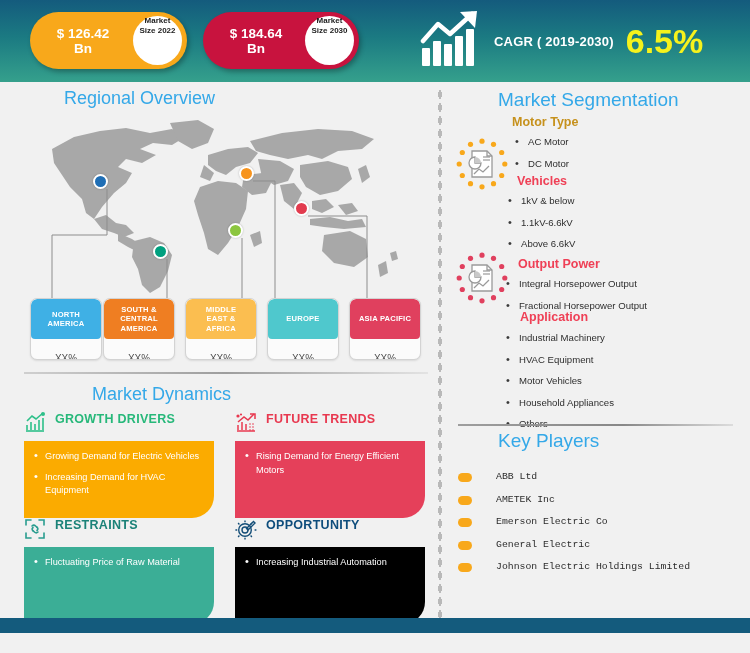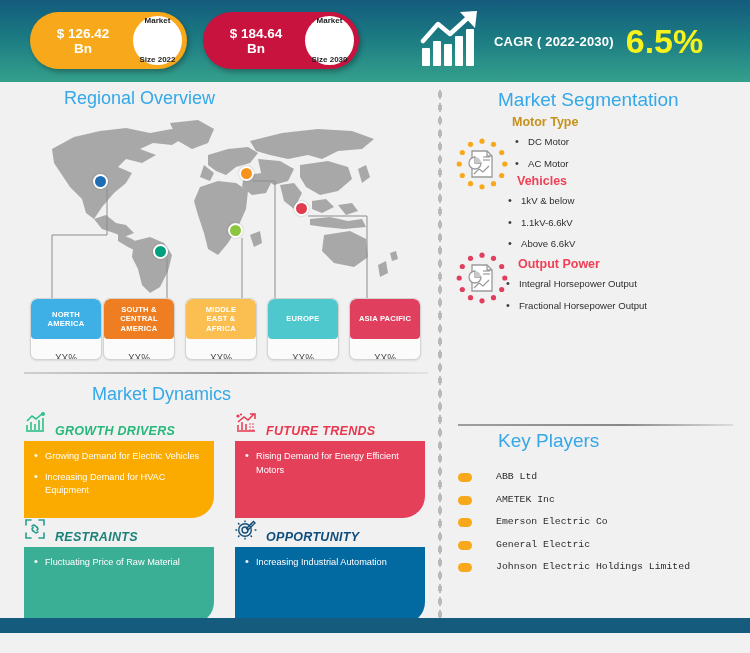--- a/index.html
+++ b/index.html
@@ -23,21 +23,21 @@
   }
   .pill-yellow { left: 30px; width: 157px; background: #f8a81b; }
   .pill-red    { left: 203px; width: 156px; background: #c8133e; }
   .pill-value {
     color: #ffffff; font-size: 13.5px; line-height: 15px; font-weight: 700;
     text-align: center; width: 98px; margin-left: 4px;
   }
   .pill-badge {
     position: absolute; right: 5px; top: 4px; width: 49px; height: 49px;
     background: #ffffff; border-radius: 50%;
-    display: flex; flex-direction: column; align-items: center; justify-content: space-between;
+    display: flex; flex-direction: column; align-items: center; justify-content: flex-start;
     color: #1d1d1d; font-size: 8px; font-weight: bold; line-height: 10px; text-align: center;
   }
   .cagr-wrap {
     position: absolute; left: 420px; top: 8px; height: 66px;
     display: flex; align-items: center; gap: 12px;
   }
   .cagr-label { color: #ffffff; font-size: 13px; font-weight: bold; letter-spacing: .2px; }
   .cagr-value { color: #f6f21c; font-size: 34px; font-weight: bold; line-height: 34px; }
 
   
@@ -75,21 +75,21 @@
     color: #4d4d4d; font-size: 10px;
   }
 
   .hdivider {
     position: absolute; left: 24px; top: 372px; width: 404px; height: 2px;
     background: linear-gradient(90deg, #cfcfcf, #9d9d9d 50%, #e3e3e3);
   }
   #market-dynamics-title { position: absolute; left: 52px; top: 384px; }
 
   .dyn { position: absolute; }
-  .dyn-head { display: flex; align-items: flex-end; gap: 9px; height: 26px; font-style: italic; }
+  .dyn-head { display: flex; align-items: flex-start; gap: 9px; height: 26px; }
   .dyn-title { font-size: 12.5px; font-weight: bold; letter-spacing: .3px; }
   .dyn-body {
     margin-top: 3px; padding: 9px 10px 10px 10px; color: #ffffff;
     font-size: 9.2px; line-height: 13.5px;
     border-radius: 0 0 22px 0;
   }
   .dyn-body ul { list-style: none; }
   .dyn-body li { position: relative; padding-left: 11px; margin-bottom: 7px; }
   .dyn-body li:last-child { margin-bottom: 0; }
   .dyn-body li::before {
@@ -170,21 +170,21 @@
             <rect x="2" y="38" width="8" height="18" rx="1"></rect>
             <rect x="13" y="31" width="8" height="25" rx="1"></rect>
             <rect x="24" y="34" width="8" height="22" rx="1"></rect>
             <rect x="35" y="26" width="8" height="30" rx="1"></rect>
             <rect x="46" y="19" width="8" height="37" rx="1"></rect>
           </g>
           <path d="M3 31 L18 14 L30 24 L52 4" stroke="#ffffff" stroke-width="4.5" fill="none" stroke-linecap="round" stroke-linejoin="round"></path>
           <path d="M40 2 L57 1 L55 18 Z" fill="#ffffff"></path>
         </svg>
       </span>
-      <span class="cagr-label">CAGR ( 2022-2030)</span>
+      <span class="cagr-label">CAGR ( 2019-2030)</span>
       <span class="cagr-value">6.5%</span>
     </div>
   </div>
 
   <div class="vdots"></div>
 
   <div class="sec-title" id="regional-overview-title">Regional Overview</div>
 
   <div class="map">
     <svg width="400" height="180" viewBox="0 0 400 180">
@@ -393,21 +393,21 @@
             <circle cx="10" cy="12" r="6.3"></circle>
             <circle cx="10" cy="12" r="3"></circle>
             <path d="M10 4.2 V2.4 M10 19.8 V21.6 M2.2 12 H0.4 M19.6 12 H21.4
                      M4.4 6.4 L3.1 5.1 M15.6 17.6 L16.9 18.9 M4.4 17.6 L3.1 18.9 M15.6 6.4 L16.9 5.1"></path>
             <path d="M11.5 10.5 L18.5 3.5 L20 5 L13 12 Z"></path>
           </g>
         </svg>
       </span>
       <span class="dyn-title" style="color:#0e4d7c;">OPPORTUNITY</span>
     </div>
-    <div class="dyn-body" style="background:#0369a1; min-height:77px;">
+    <div class="dyn-body" style="background:#000000; min-height:77px;">
       <ul>
         <li>Increasing Industrial Automation</li>
       </ul>
     </div>
   </div>
 
   <div class="sec-title" id="market-segmentation-title">Market Segmentation</div>
 
   <div class="seg-icon" style="left:456px; top:138px;">
     <svg class="ring" width="52" height="52" viewBox="0 0 52 52">
@@ -435,22 +435,22 @@
             <path d="M15 10 H22"></path>
           </g>
         <path d="M6 24 L11 19 L15 22 L21 16" fill="none" stroke="#9a9a9a" stroke-width="1.3"></path>
       </g>
     </svg>
   </div>
 
   <div class="seg-group" style="top:115px;">
     <div class="seg-head" style="color:#c6911c; margin-left:57px;">Motor Type</div>
     <ul class="seg-list" style="margin-top:7px; margin-left:57px;">
+      <li>AC Motor</li>
       <li>DC Motor</li>
-      <li>AC Motor</li>
     </ul>
   </div>
 
   <div class="seg-group" style="top:174px;">
     <div class="seg-head" style="color:#ef4056; margin-left:62px;">Vehicles</div>
     <ul class="seg-list" style="margin-top:7px; margin-left:50px;">
       <li>1kV &amp; below</li>
       <li>1.1kV-6.6kV</li>
       <li>Above 6.6kV</li>
     </ul>
@@ -487,20 +487,30 @@
   </div>
 
   <div class="seg-group" style="top:257px;">
     <div class="seg-head" style="color:#ef4056; margin-left:63px;">Output Power</div>
     <ul class="seg-list" style="margin-top:7px; margin-left:48px;">
       <li>Integral Horsepower Output</li>
       <li>Fractional Horsepower Output</li>
     </ul>
   </div>
 
+  <div class="seg-group" style="top:310px;">
+    <div class="seg-head" style="color:#ef4056; margin-left:65px;">Application</div>
+    <ul class="seg-list" style="margin-top:8px; margin-left:48px;">
+      <li>Industrial Machinery</li>
+      <li>HVAC Equipment</li>
+      <li>Motor Vehicles</li>
+      <li>Household Appliances</li>
+      <li>Others</li>
+    </ul>
+  </div>
 
   <div class="kp-divider"></div>
   <div class="sec-title" id="key-players-title">Key Players</div>
 
   <ul class="kp-list">
     <li>
       <span class="kp-dot"></span>
       <span>ABB Ltd</span>
     </li>
     <li>

